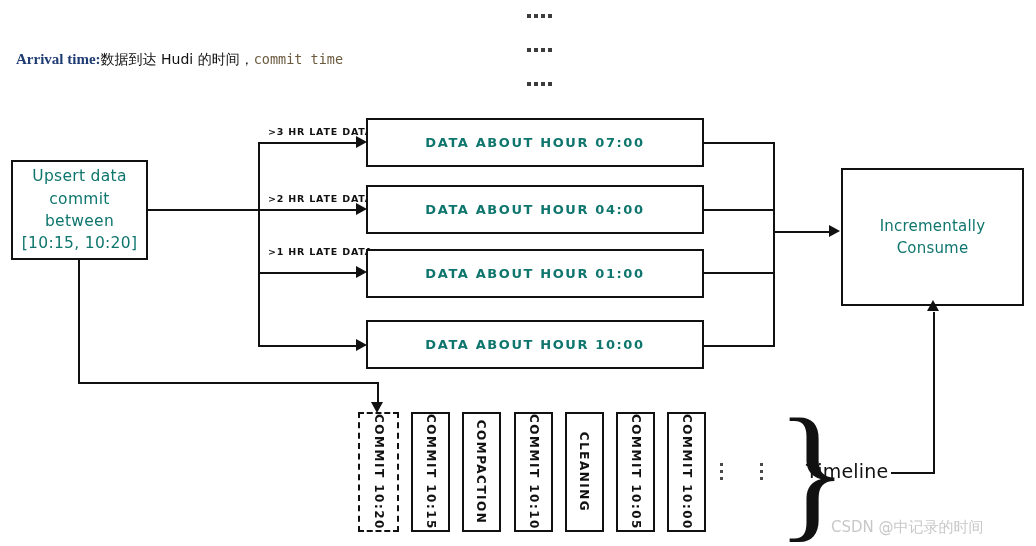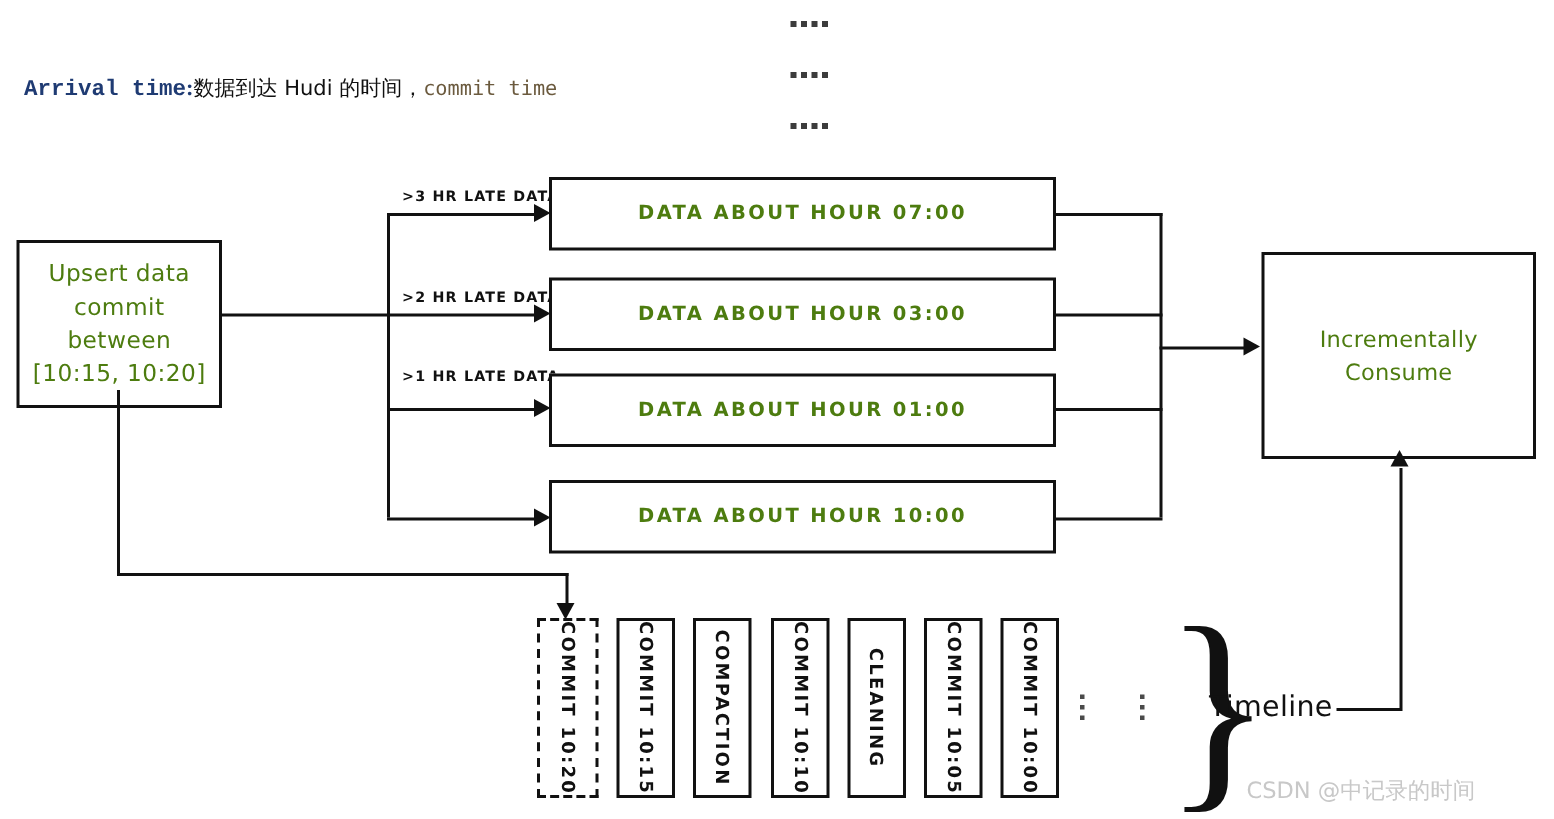--- a/index.html
+++ b/index.html
@@ -17,21 +17,21 @@
   }
 
   
   .legend-line {
     position: absolute;
     white-space: nowrap;
     font-size: 14.5px;
     line-height: 1;
   }
   .legend-term {
-    font-family: Liberation Mono, monospace;
+    font-family: Liberation Serif, serif;
     font-weight: bold;
     color: #1f3b73;
     font-size: 15px;
   }
   .legend-colon {
     font-family: "Liberation Serif", serif;
     font-weight: bold;
     color: #1f3b73;
     font-size: 15px;
   }
@@ -64,21 +64,21 @@
     border: 2px solid #111111;
     background: #ffffff;
     box-sizing: border-box;
     display: flex;
     align-items: center;
     justify-content: center;
     text-align: center;
   }
   .handwrite {
     font-family: "DejaVu Sans", sans-serif;
-    color: #4d7c0f;
+    color: #0f766e;
   }
   .box-left-text {
     font-size: 15.5px;
     line-height: 1.45;
     letter-spacing: 0.3px;
   }
   .box-data-text {
     font-size: 13px;
     font-weight: bold;
     letter-spacing: 1.6px;
@@ -218,21 +218,21 @@
     <i class="dot"></i>
     <i class="dot"></i>
   </div>
   <div class="dot-row" style="left:527px; top:82px;">
     <i class="dot"></i>
     <i class="dot"></i>
     <i class="dot"></i>
     <i class="dot"></i>
   </div>
 
-  <div class="box" style="left:11px; top:160px; width:137px; height:112px;">
+  <div class="box" style="left:11px; top:160px; width:137px; height:100px;">
     <div class="handwrite box-left-text">
       <div>Upsert data</div>
       <div>commit between</div>
       <div>[10:15, 10:20]</div>
     </div>
   </div>
 
   <div class="hline" style="left:148px; top:209px; width:112px;"></div>
 
   <div class="vline" style="left:258px; top:142px; height:203px;"></div>
@@ -249,21 +249,21 @@
   <div class="arrow-right" style="left:356px; top:266px;"></div>
   <div class="edge-label" style="left:268px; top:246px;">&gt;1 HR LATE DATA</div>
 
   <div class="hline" style="left:258px; top:345px; width:100px;"></div>
   <div class="arrow-right" style="left:356px; top:339px;"></div>
 
   <div class="box" style="left:366px; top:118px; width:338px; height:49px;">
     <span class="handwrite box-data-text">DATA ABOUT HOUR 07:00</span>
   </div>
   <div class="box" style="left:366px; top:185px; width:338px; height:49px;">
-    <span class="handwrite box-data-text">DATA ABOUT HOUR 03:00</span>
+    <span class="handwrite box-data-text">DATA ABOUT HOUR 04:00</span>
   </div>
   <div class="box" style="left:366px; top:249px; width:338px; height:49px;">
     <span class="handwrite box-data-text">DATA ABOUT HOUR 01:00</span>
   </div>
   <div class="box" style="left:366px; top:320px; width:338px; height:49px;">
     <span class="handwrite box-data-text">DATA ABOUT HOUR 10:00</span>
   </div>
 
   <div class="hline" style="left:704px; top:142px; width:71px;"></div>
   <div class="hline" style="left:704px; top:209px; width:71px;"></div>

